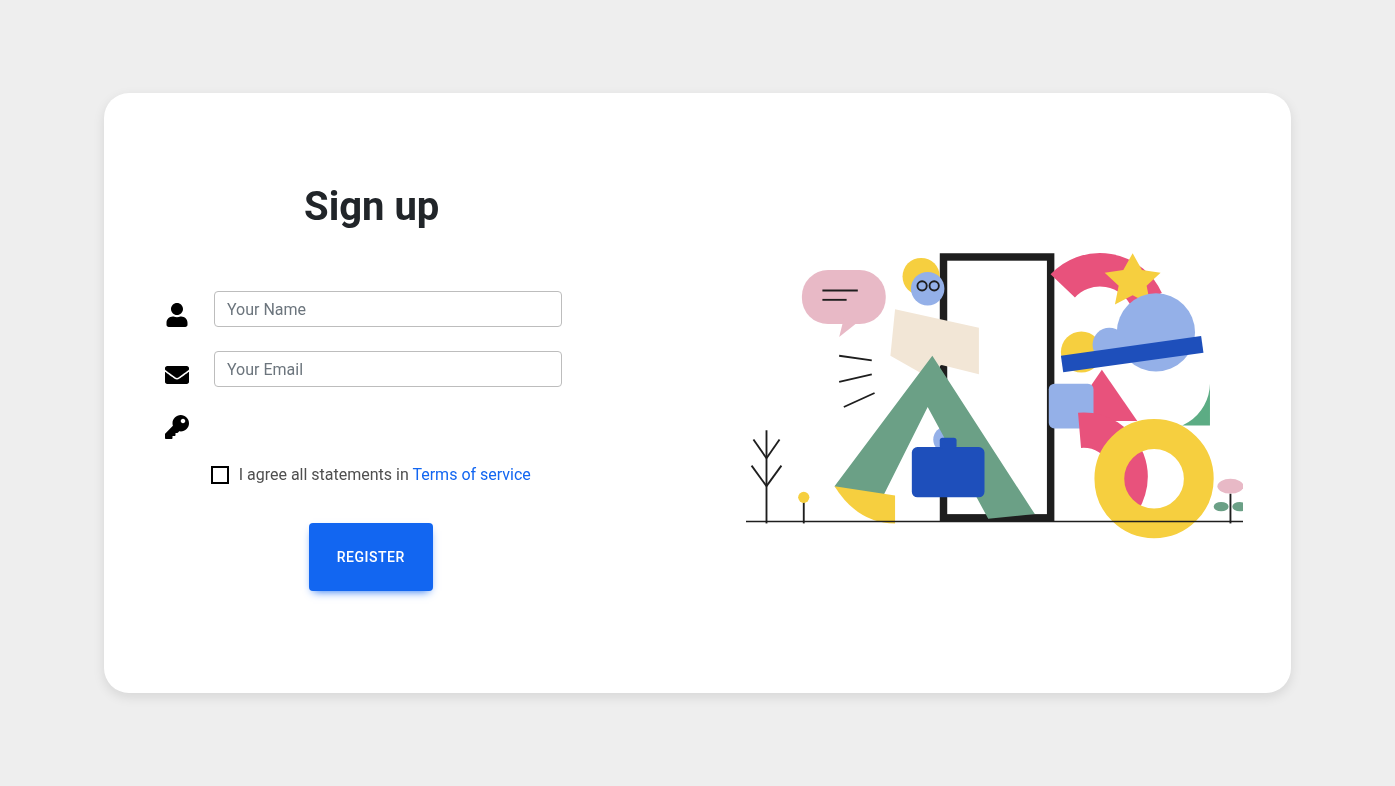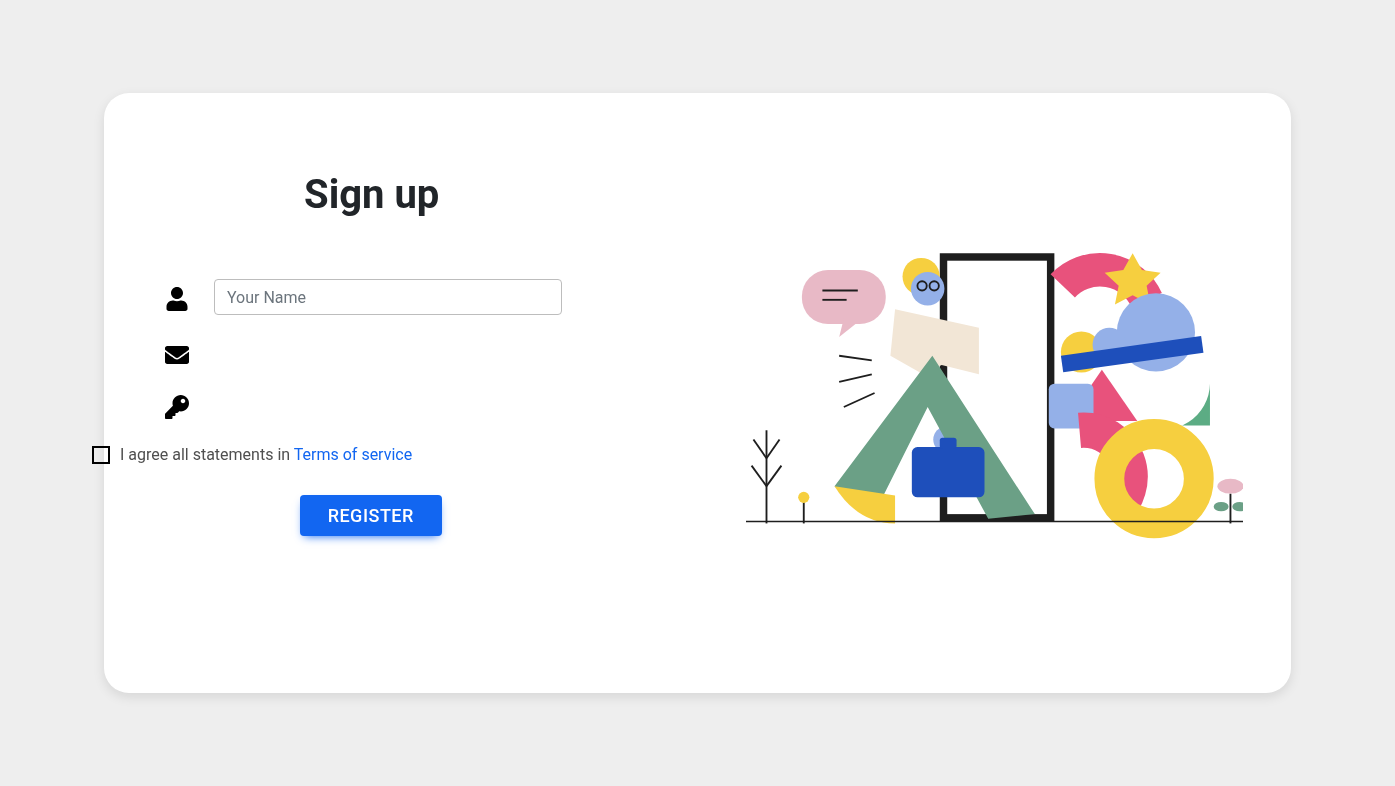--- a/index.html
+++ b/index.html
@@ -34,27 +34,27 @@
       display: flex;
       align-items: center;
       justify-content: center;
       padding: 48px;
     }
     .heading {
       font-size: 40px;
       font-weight: 700;
       color: #212529;
       margin-left: 152px;
-      margin-top: 30px;
+      margin-top: 42px;
       margin-bottom: 60px;
       line-height: 1.2;
     }
     .form-row {
       display: flex;
-      align-items: center;
+      align-items: flex-end;
       margin-bottom: 24px;
     }
     .icon-wrap {
       width: 50px;
       text-align: center;
       font-size: 24px;
       color: #000;
     }
     .icon-wrap svg {
       width: 24px;
@@ -78,22 +78,23 @@
       border-radius: 4px;
       outline: none;
       font-family: inherit;
     }
     .text-input::placeholder {
       color: #6c757d;
     }
     .check-row {
       display: flex;
       align-items: center;
+      justify-content: center;
       margin-top: 16px;
-      margin-bottom: 28px;
+      margin-bottom: 36px;
       margin-left: -60px;
     }
     .checkbox {
       width: 18px;
       height: 18px;
       border: 2px solid #000;
       margin-right: 10px;
       cursor: pointer;
       flex-shrink: 0;
     }
@@ -110,22 +111,22 @@
     .btn-row {
       display: flex;
       justify-content: center;
       margin-left: -60px;
     }
     .register-btn {
       background: #1266f1;
       color: #fff;
       border: none;
       border-radius: 4px;
-      padding: 10px 28px;
-      font-size: 18px;
+      padding: 26px 28px;
+      font-size: 14px;
       font-weight: 500;
       letter-spacing: 0.5px;
       cursor: pointer;
       text-transform: uppercase;
       font-family: inherit;
       box-shadow: 0 4px 9px -4px #1266f1;
     }
     .illustration {
       width: 100%;
       height: 320px;
@@ -148,20 +149,23 @@
         <input type="text" class="text-input" placeholder="Your Name" style="">
       </div>
     </div>
 
     <div class="form-row">
       <div class="icon-wrap">
         <svg viewBox="0 0 512 512">
             <path d="M502.3 190.8c3.9-3.1 9.7-.2 9.7 4.7V400c0 26.5-21.5 48-48 48H48c-26.5 0-48-21.5-48-48V195.6c0-5 5.7-7.8 9.7-4.7 22.4 17.4 52.1 39.5 154.1 113.6 21.1 15.4 56.7 47.8 92.2 47.6 35.7.3 72-32.8 92.3-47.6 102-74.1 131.6-96.3 154-113.7zM256 320c23.2.4 56.6-29.2 73.4-41.4 132.7-96.3 142.8-104.7 173.4-128.7 5.8-4.5 9.2-11.5 9.2-18.9v-19c0-26.5-21.5-48-48-48H48C21.5 64 0 85.5 0 112v19c0 7.4 3.4 14.3 9.2 18.9 30.6 23.9 40.7 32.4 173.4 128.7 16.8 12.2 50.2 41.8 73.4 41.4z"></path>
           </svg>
       </div>
+      <div class="input-wrap">
+        <input type="email" class="text-input" placeholder="Your Email" style="">
+      </div>
     </div>
 
 
     <div class="form-row">
       <div class="icon-wrap">
         <svg viewBox="0 0 512 512">
             <path d="M512 176.001C512 273.203 433.202 352 336 352c-11.22 0-22.19-1.062-32.827-3.069l-24.012 27.014A23.999 23.999 0 0 1 261.223 384H224v40c0 13.255-10.745 24-24 24h-40v40c0 13.255-10.745 24-24 24H24c-13.255 0-24-10.745-24-24v-78.059c0-6.365 2.529-12.47 7.029-16.971l161.802-161.802C163.108 213.814 160 195.271 160 176 160 78.798 238.797.001 335.999 0 433.488-.001 512 78.511 512 176.001zM336 128c0 26.51 21.49 48 48 48s48-21.49 48-48-21.49-48-48-48-48 21.49-48 48z"></path>
           </svg>
       </div>
     </div>

